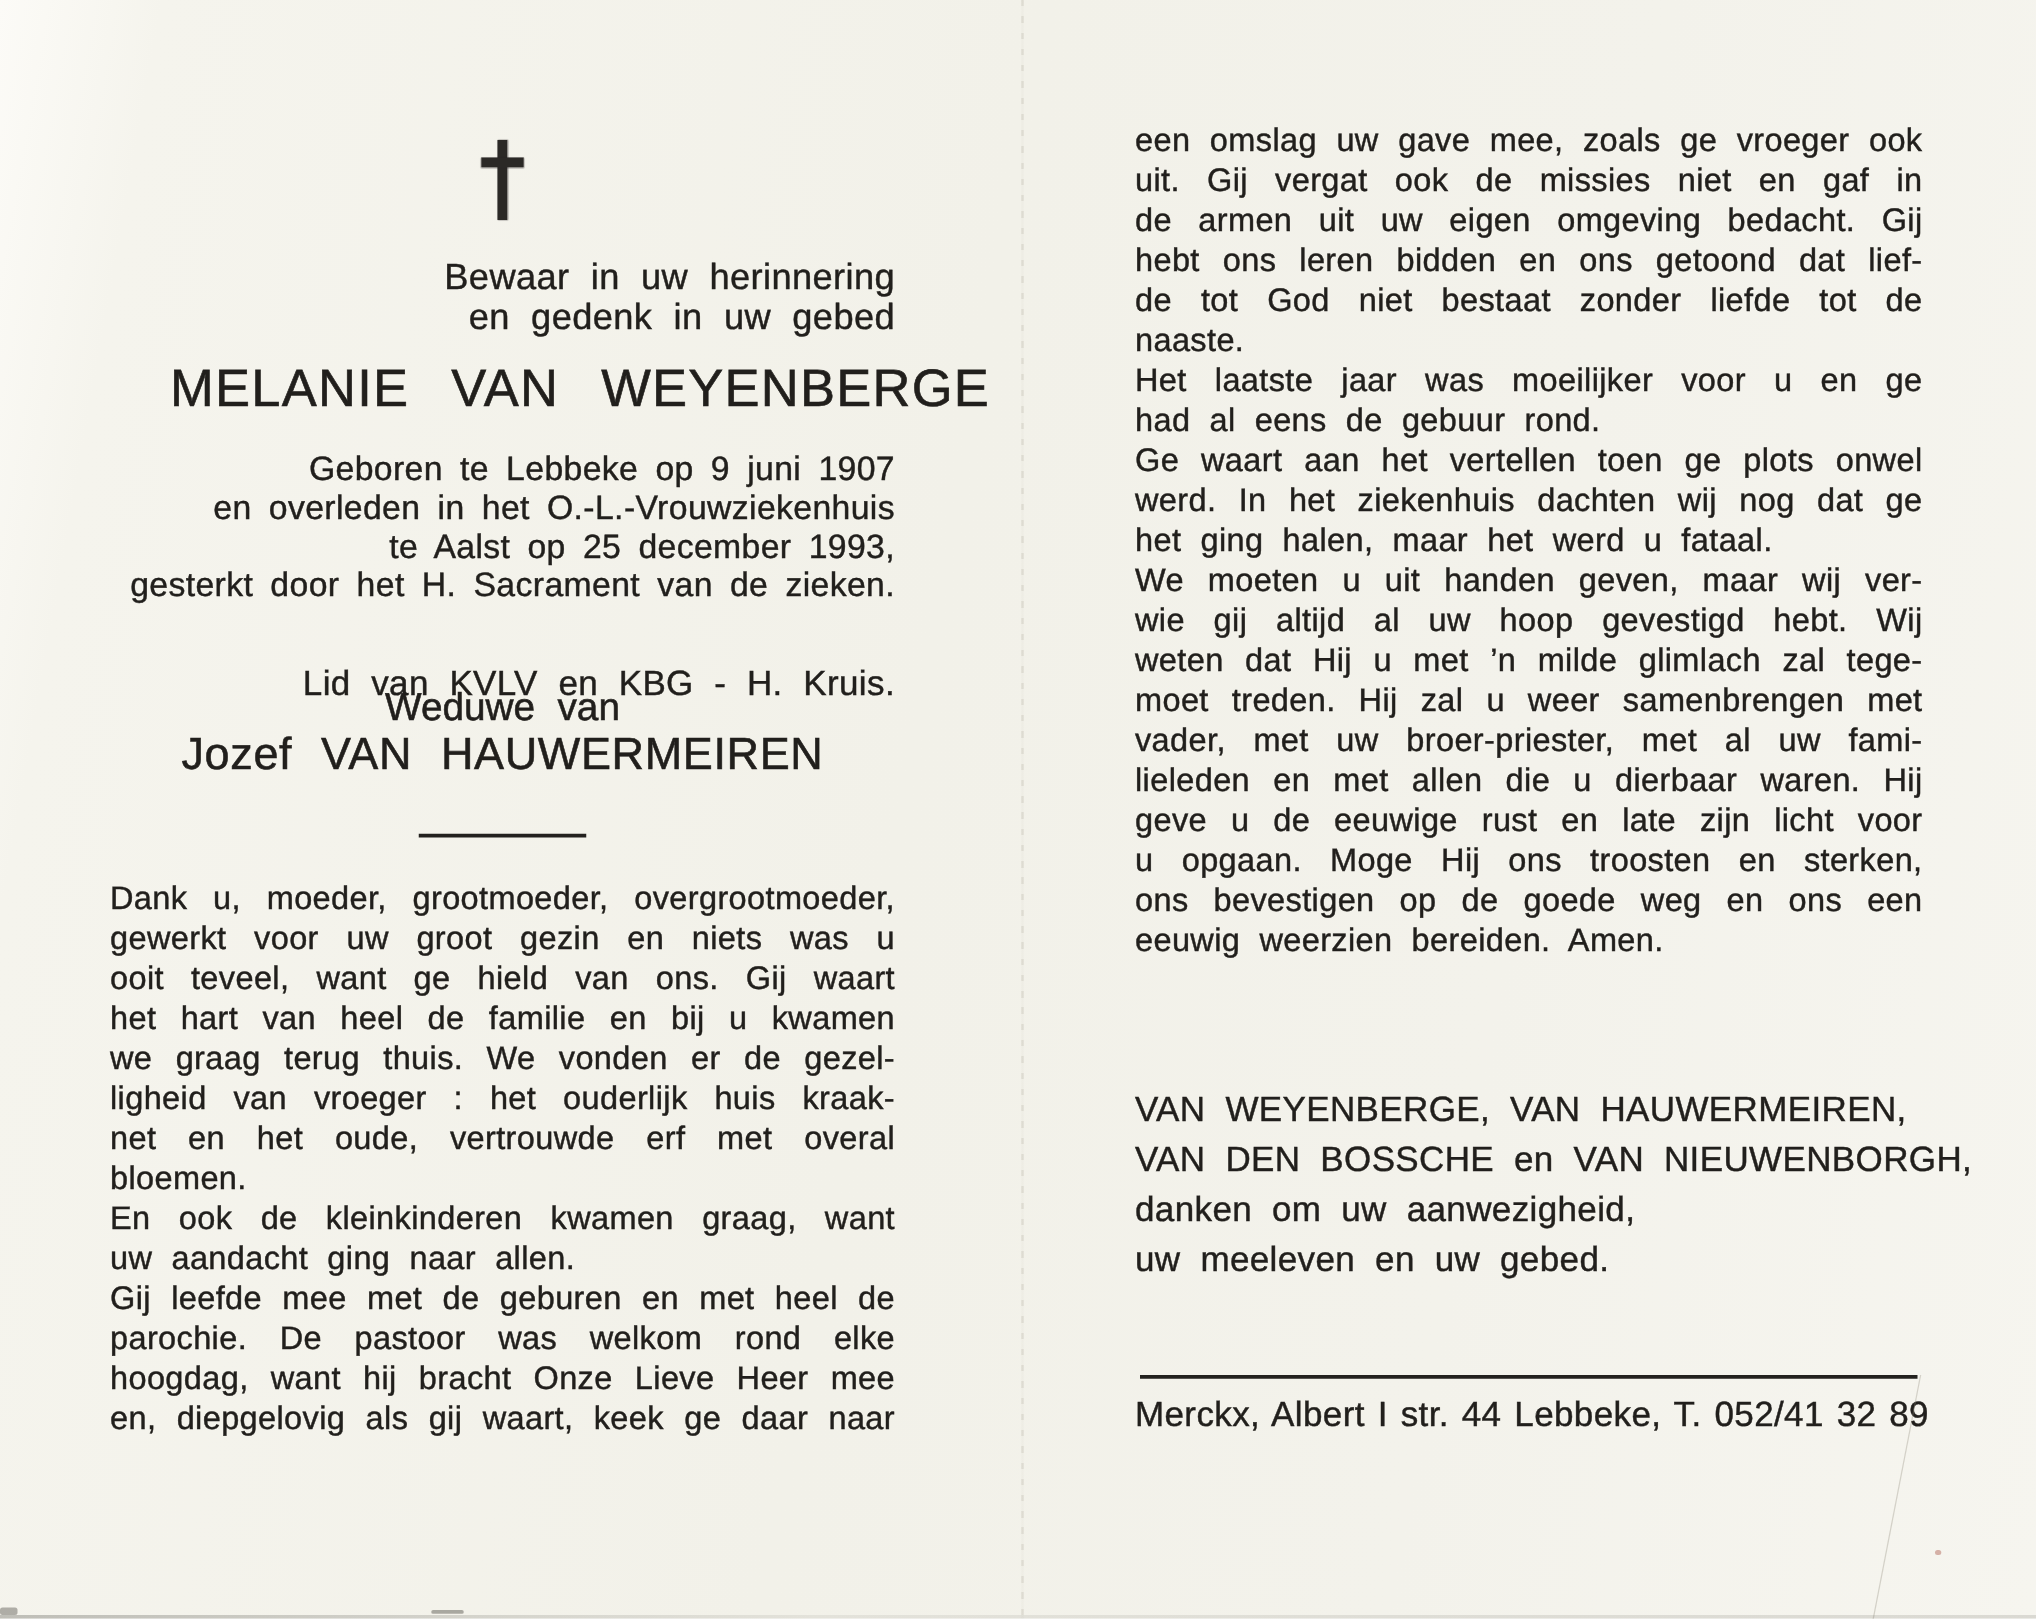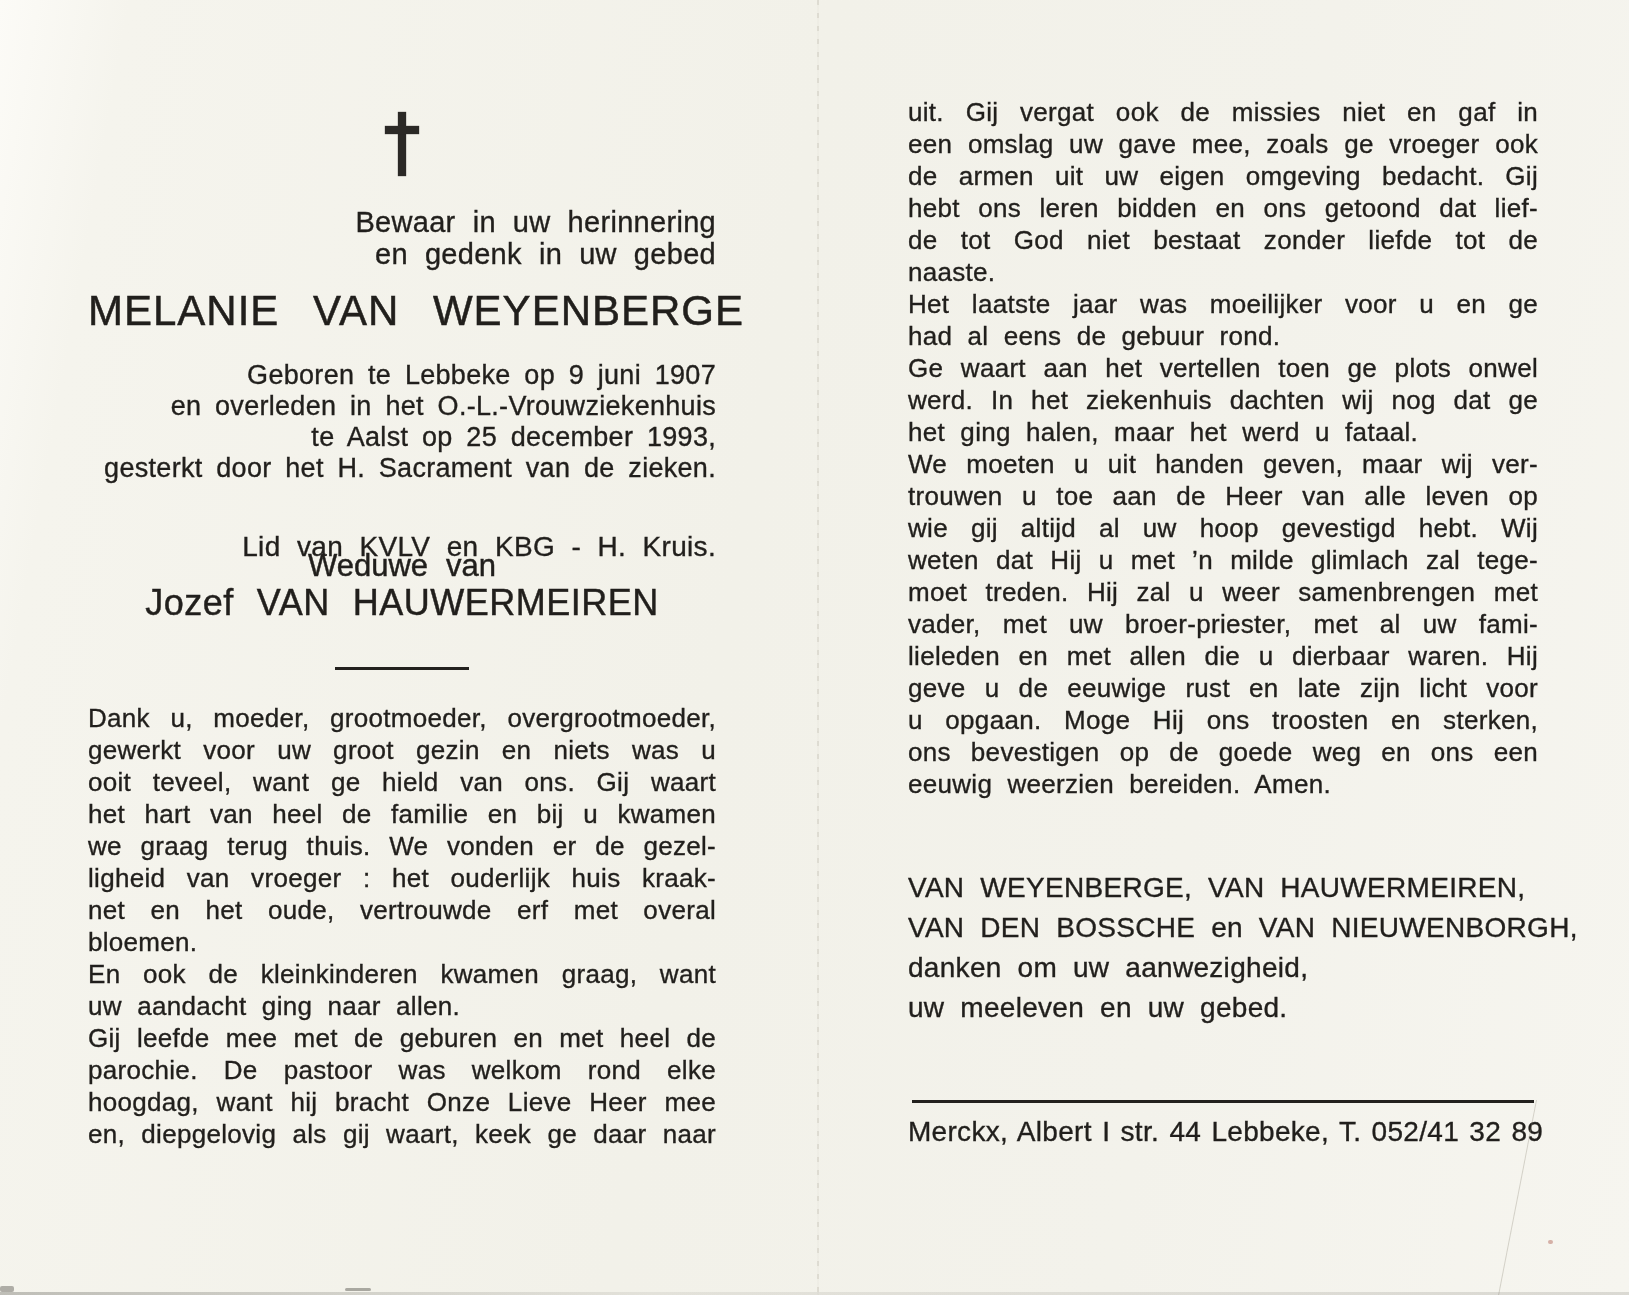--- a/index.html
+++ b/index.html
@@ -51,21 +51,21 @@
     text-justify:inter-word;
   }
 
   
   .cross{position:absolute;top:112px;left:0;right:0;margin:0 auto;width:34px;height:64px;}
   .cross .v{position:absolute;left:13px;top:0;width:8px;height:64px;background:#2b2926;}
   .cross .h{position:absolute;left:0;top:14px;width:34px;height:8px;background:#2b2926;}
   .cross .v:before,.cross .h:before{content:"";position:absolute;inset:0;box-shadow:0 0 1px rgba(40,38,35,.9);}
 
   .intro{top:206px;font-size:29px;line-height:32px;}
-  .deceased{top:288px;font-size:42px;line-height:46px;letter-spacing:1px;word-spacing:.5em;text-align:center;white-space:nowrap;-webkit-text-stroke:.5px currentColor;}
+  .deceased{top:288px;font-size:42px;line-height:46px;letter-spacing:1px;word-spacing:.5em;text-align:center;white-space:nowrap;margin-left:48px;-webkit-text-stroke:.5px currentColor;}
   .vitals{top:360px;font-size:27px;line-height:31px;}
   .vitals .line{word-spacing:.22em;}
   .membership{top:498px;font-size:28px;line-height:32px;margin-top:33px;}
   .widow{top:548px;text-align:center;}
   .widow .w-label{font-size:31px;line-height:36px;word-spacing:.3em;-webkit-text-stroke:.45px currentColor;}
   .widow .w-name{font-size:36px;line-height:38px;word-spacing:.35em;letter-spacing:.5px;-webkit-text-stroke:.45px currentColor;}
   .rule-short{position:absolute;top:667px;left:247px;width:134px;height:3px;background:#23211e;}
 
   .body-text{font-size:26px;}
   .body-text .line{height:32px;line-height:32px;}
@@ -137,39 +137,38 @@
           <div class="line stretch">hoogdag, want hij bracht Onze Lieve Heer mee</div>
           <div class="line stretch">en, diepgelovig als gij waart, keek ge daar naar</div>
         </div>
       </div>
   </div>
 
   <div class="col col-right">
 
     <div class="block body-text right-body">
         <div class="para">
+          <div class="line stretch">een omslag uw gave mee, zoals ge vroeger ook</div>
           <div class="line stretch">uit. Gij vergat ook de missies niet en gaf in</div>
-          <div class="line stretch">een omslag uw gave mee, zoals ge vroeger ook</div>
           <div class="line stretch">de armen uit uw eigen omgeving bedacht. Gij</div>
           <div class="line stretch">hebt ons leren bidden en ons getoond dat lief-</div>
           <div class="line stretch">de tot God niet bestaat zonder liefde tot de</div>
           <div class="line">naaste.</div>
         </div>
         <div class="para">
           <div class="line stretch">Het laatste jaar was moeilijker voor u en ge</div>
           <div class="line">had al eens de gebuur rond.</div>
         </div>
         <div class="para">
           <div class="line stretch">Ge waart aan het vertellen toen ge plots onwel</div>
           <div class="line stretch">werd. In het ziekenhuis dachten wij nog dat ge</div>
           <div class="line">het ging halen, maar het werd u fataal.</div>
         </div>
         <div class="para">
           <div class="line stretch">We moeten u uit handen geven, maar wij ver-</div>
-          <div class="line stretch">trouwen u toe aan de Heer van alle leven op</div>
           <div class="line stretch">wie gij altijd al uw hoop gevestigd hebt. Wij</div>
           <div class="line stretch">weten dat Hij u met ’n milde glimlach zal tege-</div>
           <div class="line stretch">moet treden. Hij zal u weer samenbrengen met</div>
           <div class="line stretch">vader, met uw broer-priester, met al uw fami-</div>
           <div class="line stretch">lieleden en met allen die u dierbaar waren. Hij</div>
           <div class="line stretch">geve u de eeuwige rust en late zijn licht voor</div>
           <div class="line stretch">u opgaan. Moge Hij ons troosten en sterken,</div>
           <div class="line stretch">ons bevestigen op de goede weg en ons een</div>
           <div class="line">eeuwig weerzien bereiden. Amen.</div>
         </div>

